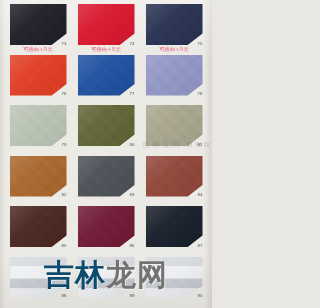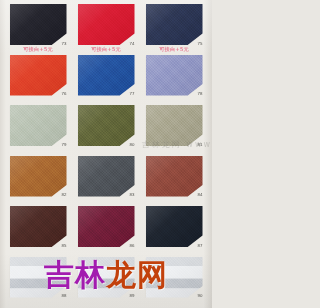--- a/index.html
+++ b/index.html
@@ -92,22 +92,22 @@
     position:absolute;
     left:0;right:0;top:258px;
     text-align:center;
     z-index:5;pointer-events:none;
     white-space:nowrap;
     font-family:"DejaVu Sans",sans-serif;
     font-weight:bold;
     font-size:30px;line-height:34px;
     letter-spacing:1px;
   }
-  .wm-main .a{color:#a21caf;text-align:right;}
-  .wm-main .b{color:#c2410c;}
+  .wm-main .a{color:#0c4a6e;text-align:right;}
+  .wm-main .b{color:#737373;}
   .wm-main span{
     text-shadow:
       0 0 1px rgba(255,255,255,.85),
       1px 1px 0 rgba(255,255,255,.55);
   }
 </style>
 </head>
 <body>
 
 <div id="sheet"></div>

